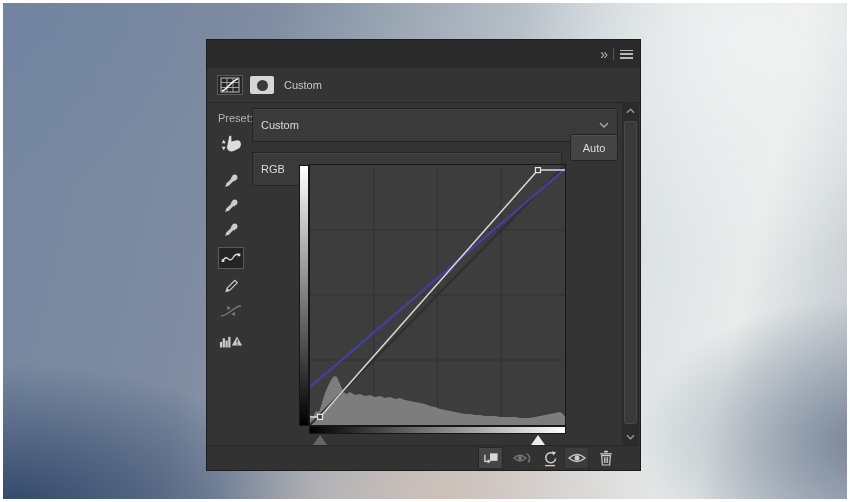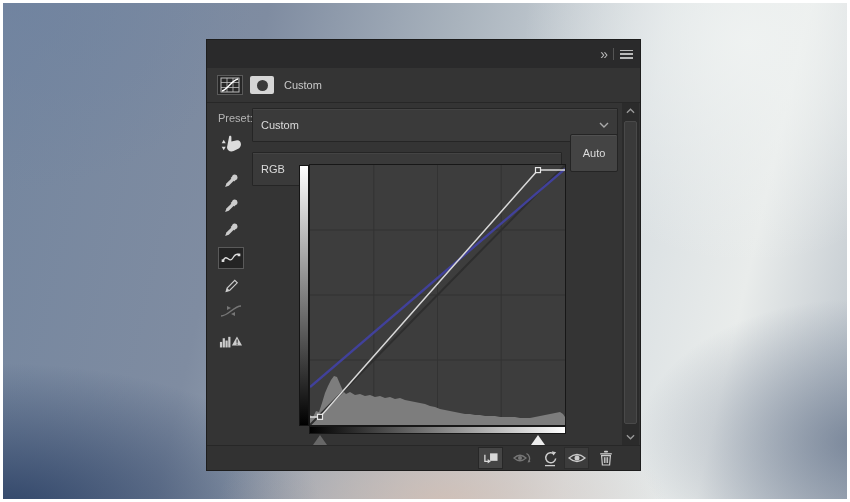--- a/index.html
+++ b/index.html
@@ -101,21 +101,21 @@
         <path d="M2 7.5 l3.4-2 0 4z" fill="#dcdcdc" transform="rotate(90 3.7 7.5)"></path>
         <path d="M2 14.5 l3.4-2 0 4z" fill="#dcdcdc" transform="rotate(-90 3.7 14.5)"></path>
       </svg>
     </div>
     <div class="dropdown" style="left:45px;top:112px;width:310px;height:34px;">
       <span>RGB</span>
       <svg class="chev" width="10" height="6" viewBox="0 0 10 6">
         <polyline points="1,1 5,5 9,1" fill="none" stroke="#aaaaaa" stroke-width="1.4"></polyline>
       </svg>
     </div>
-    <div class="btn" style="left:363px;top:94px;width:48px;height:38px;">
+    <div class="btn" style="left:363px;top:94px;width:48px;height:27px;">
       <span>Auto</span>
     </div>
 
     <div class="tool" style="top:128px;">
       <svg width="17" height="17" viewBox="0 0 16 16">
         <path d="M2 14.2 l1.2-3.4 5.2-5.2 2.2 2.2 -5.2 5.2z" fill="#cccccc"></path>
         <path d="M8.4 4.4 a2.7 2.7 0 1 1 3.3 3.3 l-1.2 1.2 -3.3-3.3z" fill="#cccccc"></path>
       </svg>
     </div>
     <div class="tool" style="top:153px;">

